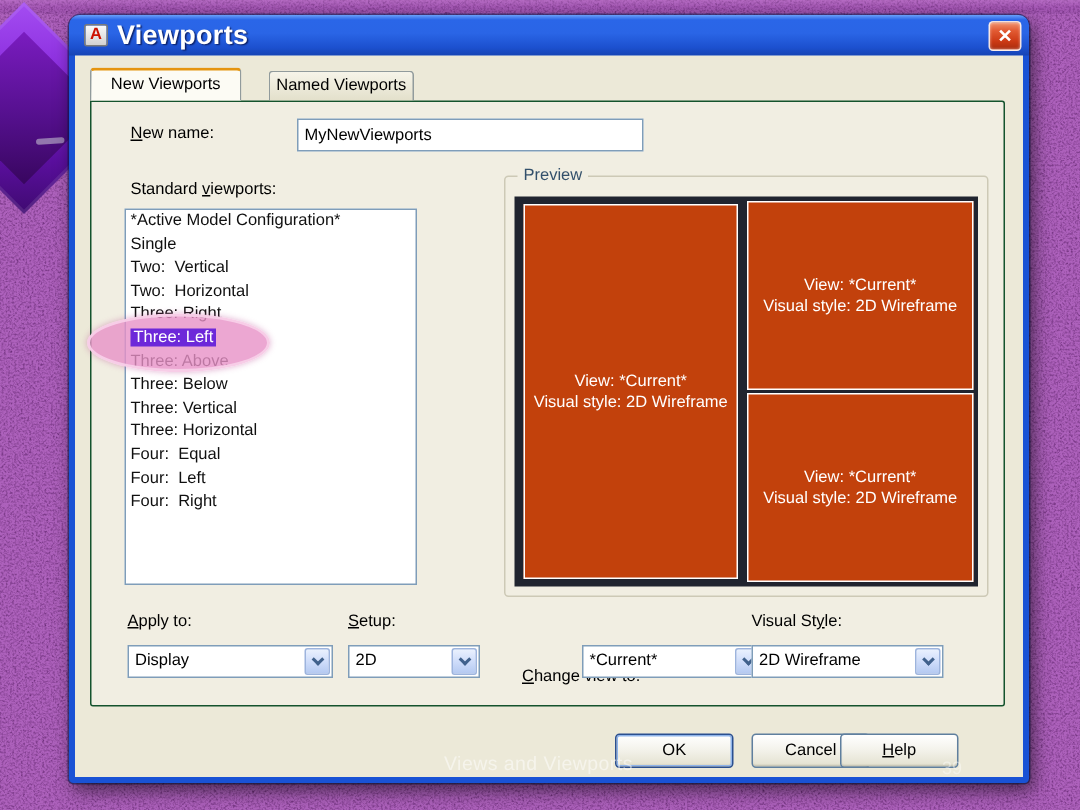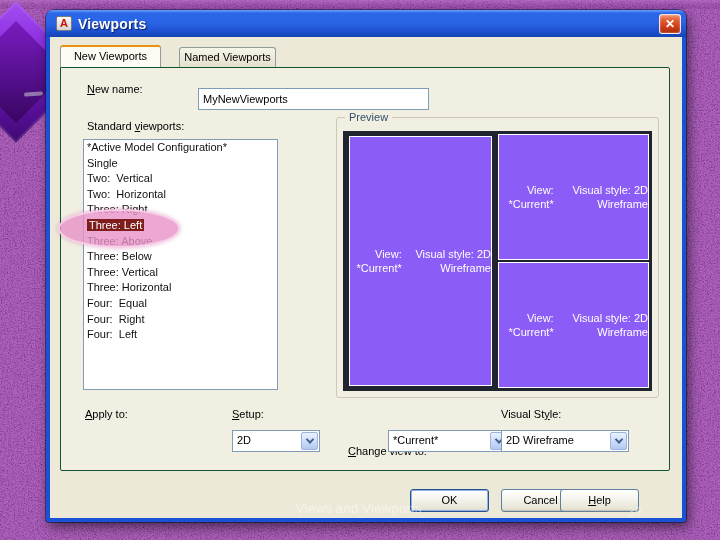--- a/index.html
+++ b/index.html
@@ -31,21 +31,21 @@
   .titlebar { position:absolute; top:0; left:0; width:100%; height:27px;
     border-radius:7px 7px 0 0;
     background:linear-gradient(180deg,#6aa0fa 0%, #2a66e8 12%, #2a65e6 45%, #1c50cf 80%, #1644b4 100%);
     display:flex; align-items:center; padding:0 6px; }
 
   .app-icon { width:16px; height:15px; margin:0 6px 0 4px;
     background:linear-gradient(180deg,#fafafa 0%,#d2d2d2 100%);
     border:1px solid #7a7a7a; border-radius:2px;
     color:#cc1100; font-weight:bold; font-size:11px; line-height:12px; text-align:center; }
 
-  .title-text { color:#fff; font-size:14px; font-weight:bold;
+  .title-text { color:#fff; font-size:18px; font-weight:bold;
     text-shadow:1px 1px 1px rgba(0,0,40,.65); letter-spacing:.2px; }
 
   .close-btn { position:absolute; right:5px; top:4px; width:22px; height:20px;
     border-radius:3px; border:1px solid rgba(255,255,255,.85);
     background:linear-gradient(180deg,#f0926f 0%, #e25b33 30%, #cc3914 70%, #a82c0e 100%);
     color:#fff; font-size:12px; font-weight:bold; text-align:center; line-height:18px;
     box-shadow: inset 0 0 2px rgba(255,255,255,.6); cursor:pointer; }
 
   .client { position:absolute; left:4px; right:4px; top:27px; bottom:4px; background:#ece9d8; }
 
@@ -55,39 +55,39 @@
 
   .tab { position:absolute; z-index:3; font-size:11px; text-align:center;
     border:1px solid #919b9c; border-bottom:none; border-radius:3px 3px 0 0; cursor:pointer; }
   .tab.active { left:10px; top:8px; width:101px; height:22px; line-height:19px;
     background:#fcfbf4; border-top:2px solid #e5940e; }
   .tab.inactive { left:113px; top:10px; width:97px; height:20px; line-height:18px;
     background:linear-gradient(180deg,#f6f4e9 0%, #e3e0cb 100%);margin-left:16px; }
 
   .plabel { position:absolute; font-size:11px; color:#000; white-space:pre; }
 
-  .textinput { position:absolute; left:137px; top:20px; width:231px; height:22px;
+  .textinput { position:absolute; left:137px; top:11px; width:231px; height:22px;
     border:1px solid #7f9db9; background:#fff; font-family:"Liberation Sans",sans-serif;
     font-size:11px; padding:0 4px; color:#000; }
 
   .listbox { position:absolute; left:22px; top:71px; width:195px; height:251px;
     background:#fff; border:1px solid #7f9db9; overflow:hidden; cursor:default; }
   .lb-row { height:15.6px; line-height:15.6px; font-size:11px; padding-left:3px;
     color:#101010; white-space:pre; }
   .lb-row.selected { position:relative; z-index:60; }
-  .lb-row.selected .sel { background:#7f1d1d; color:#fff; padding:0 2px; }
+  .lb-row.selected .sel { background:#6d28d9; color:#fff; padding:0 2px; }
 
   .groupbox { position:absolute; left:275px; top:49px; width:323px; height:281px;
     border:1px solid #cdc9b6; border-radius:3px; }
   .group-label { position:absolute; top:-7px; left:8px; background:#f1eee2;
     padding:0 4px; font-size:11px; color:#33506b; }
 
   .pv-canvas { position:absolute; left:6px; top:13px; right:6px; bottom:6px; background:#20242f; }
-  .pane { position:absolute; border:1px solid #ffffff; background:#8b5cf6;
-    display:flex; flex-direction:row; justify-content:center; align-items:center;
+  .pane { position:absolute; border:1px solid #ffffff; background:#c2410c;
+    display:flex; flex-direction:column; justify-content:center; align-items:center;
     color:#fff; font-size:11px; line-height:14px; text-align:right; cursor:pointer; }
   .pv-left { left:6px; top:5px; bottom:5px; width:143px; }
   .pv-rt { left:155px; top:3px; right:3px; height:126px; }
   .pv-rb { left:155px; bottom:3px; right:3px; height:126px; }
 
   .combo { position:absolute; height:22px; background:#fff; border:1px solid #7f9db9;
     font-size:11px; cursor:pointer; }
   .combo .val { position:absolute; left:4px; top:3px; color:#000; white-space:pre; }
   .combo .cbtn { position:absolute; right:1px; top:1px; bottom:1px; width:17px;
     background:linear-gradient(180deg,#eaf1fe 0%,#cfddfa 50%,#b4c9f1 100%);
@@ -159,22 +159,22 @@
             <div class="lb-row">Single</div>
             <div class="lb-row">Two:  Vertical</div>
             <div class="lb-row">Two:  Horizontal</div>
             <div class="lb-row">Three: Right</div>
             <div class="lb-row selected"><span class="sel">Three: Left</span></div>
             <div class="lb-row">Three: Above</div>
             <div class="lb-row">Three: Below</div>
             <div class="lb-row">Three: Vertical</div>
             <div class="lb-row">Three: Horizontal</div>
             <div class="lb-row">Four:  Equal</div>
+            <div class="lb-row">Four:  Left</div>
             <div class="lb-row">Four:  Right</div>
-            <div class="lb-row">Four:  Left</div>
           </div>
 
         <div class="groupbox">
           <div class="group-label">Preview</div>
           <div class="pv-canvas">
             <div class="pane pv-left">
               <div>View: *Current*</div>
               <div>Visual style: 2D Wireframe</div>
             </div>
             <div class="pane pv-rt">
@@ -182,20 +182,26 @@
               <div>Visual style: 2D Wireframe</div>
             </div>
             <div class="pane pv-rb">
               <div>View: *Current*</div>
               <div>Visual style: 2D Wireframe</div>
             </div>
           </div>
         </div>
 
         <div class="plabel" style="left:24px; top:340px;"><u>A</u>pply to:</div>
+        <div class="combo" style="left:24px; top:362px; width:137px;">
+          <span class="val">Display</span>
+          <span class="cbtn">
+            <i class="chev"></i>
+          </span>
+        </div>
 
         <div class="plabel" style="left:171px; top:340px;"><u>S</u>etup:</div>
         <div class="combo" style="left:171px; top:362px; width:88px;">
           <span class="val">2D</span>
           <span class="cbtn">
             <i class="chev"></i>
           </span>
         </div>
 
         <div class="plabel" style="left:287px; top:340px;margin-top:37px;"><u>C</u>hange view to:</div>

